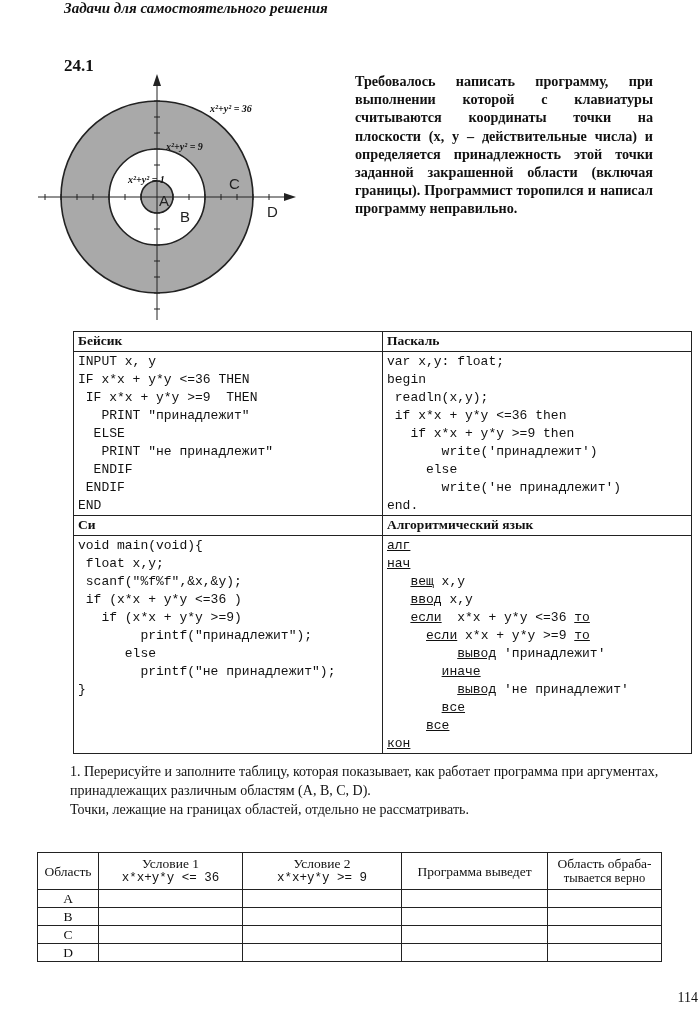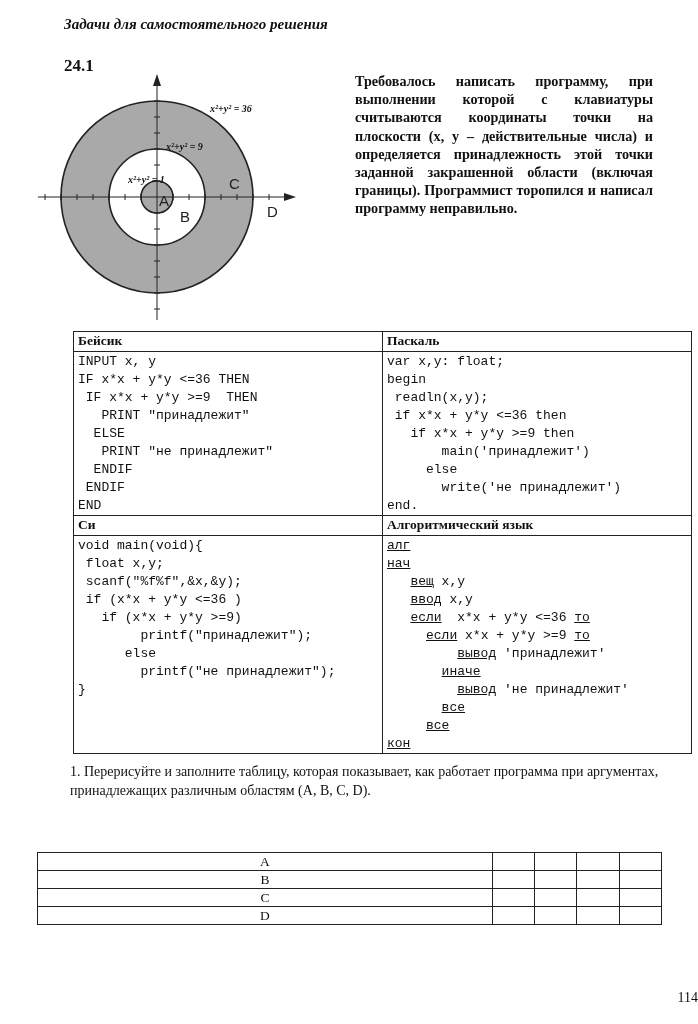--- a/index.html
+++ b/index.html
@@ -1,18 +1,18 @@
 <!DOCTYPE html>
 <html><head>
 <meta charset="utf-8">
 <style>
   html, body { margin: 0; padding: 0; background: #ffffff; }
   body { width: 698px; height: 1024px; position: relative; overflow: hidden;
          font-family: "Liberation Serif", serif; color: #111; }
-  .section-title { position: absolute; left: 64px; top: 16px; font-size: 15px;
+  .section-title { position: absolute; left: 64px; top: 0; font-size: 15px;
          font-weight: bold; font-style: italic; }
   .task-num { position: absolute; left: 64px; top: 56px; font-size: 17px; font-weight: bold; }
   .figure { position: absolute; left: 30px; top: 62px; width: 310px; height: 260px; }
   .problem-text { position: absolute; left: 355px; top: 72px; width: 298px; font-size: 14.2px;
          line-height: 18.2px; text-align: justify; }
   .problem-text p { margin: 0; font-weight: bold; }
 
   .code-table { position: absolute; left: 37px; top: 331px; width: 619px; border-collapse: collapse; margin-left: 36px; }
   .code-table td { border: 1px solid #222; vertical-align: top; padding: 0; }
   .code-table .hdr { font-weight: bold; font-size: 13.5px; padding: 1px 4px; height: 17px; }
@@ -114,21 +114,21 @@
 <span>  ENDIF</span>
 <span> ENDIF</span>
 <span>END</span></pre>
     </td>
     <td>
       <pre class="code"><span>var x,y: float;</span>
 <span>begin</span>
 <span> readln(x,y);</span>
 <span> if x*x + y*y &lt;=36 then</span>
 <span>   if x*x + y*y &gt;=9 then</span>
-<span>       main('принадлежит')</span>
+<span>       write('принадлежит')</span>
 <span>     else</span>
 <span>       write('не принадлежит')</span>
 <span>end.</span></pre>
     </td>
   </tr>
   <tr>
     <td class="hdr">Си</td>
     <td class="hdr">Алгоритмический язык</td>
   </tr>
   <tr>
@@ -156,24 +156,41 @@
 <span>       </span><span class="u">все</span>
 <span>     </span><span class="u">все</span>
 <span></span><span class="u">кон</span></pre>
     </td>
   </tr>
 </tbody>
   </table>
 
 <div class="instructions">
   <p>1. Перерисуйте и заполните таблицу, которая показывает, как работает программа при аргументах, принадлежащих различным областям (A, B, C, D).</p>
+  <p>Точки, лежащие на границах областей, отдельно не рассматривать.</p>
 </div>
 
 <table class="answer-table">
   <tbody>
+      <tr>
+    <th style="width:60px">Область</th>
+    <th style="width:143px">
+      <div>Условие 1</div>
+      <div class="mono">x*x+y*y &lt;= 36</div>
+    </th>
+    <th style="width:158px">
+      <div>Условие 2</div>
+      <div class="mono">x*x+y*y &gt;= 9</div>
+    </th>
+    <th style="width:145px">Программа выведет</th>
+    <th>
+      <div>Область обраба-</div>
+      <div class="small">тывается верно</div>
+    </th>
+  </tr>
   <tr>
     <td>A</td>
     <td></td>
         <td></td>
         <td></td>
         <td></td>
   </tr>
   <tr>
     <td>B</td>
     <td></td>

